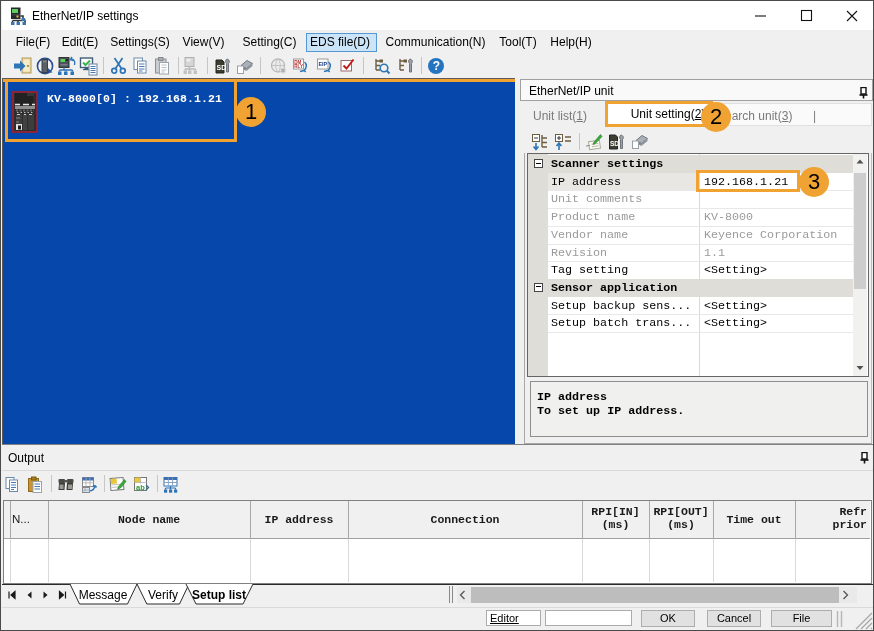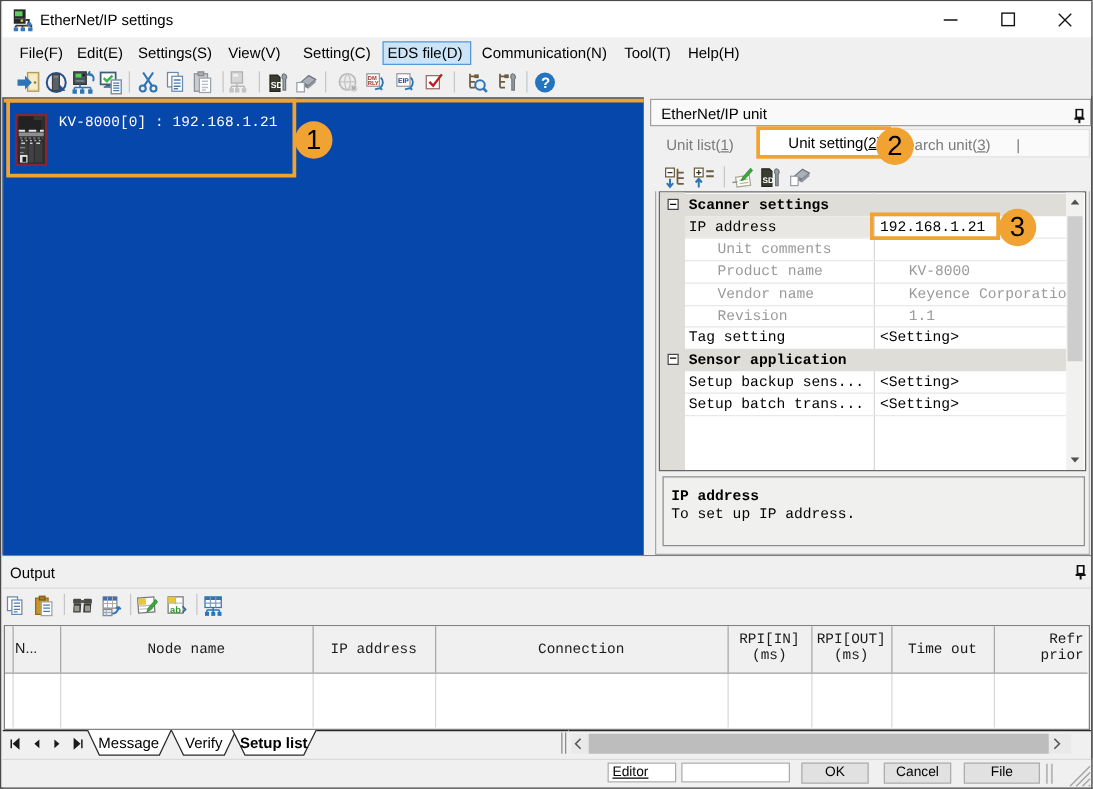--- a/index.html
+++ b/index.html
@@ -1,19 +1,19 @@
 <!DOCTYPE html>
 <html><head>
 <meta charset="utf-8">
 <style>
   html,body{margin:0;padding:0;}
   body{width:874px;height:631px;overflow:hidden;font-family:"Liberation Sans",sans-serif;}
   #win{position:absolute;left:0;top:0;width:874px;height:631px;background:#f0f0f0;border:1px solid #4a4a4a;box-sizing:border-box;}
   .abs{position:absolute;}
-  .mono{font-family:"Liberation Mono",monospace;}
+  .mono{font-family:"Liberation Mono",monospace;font-weight:bold;}
   
   #titlebar{left:1px;top:0px;width:872px;height:29px;background:#ffffff;}
   #title-text{left:30px;top:8px;font-size:12px;color:#000;}
   
   #menubar{left:1px;top:29px;width:872px;height:26px;background:#f0f0f0;}
   .mi{position:absolute;top:4px;height:17px;line-height:17px;font-size:12px;color:#000;transform:translateX(-50%);white-space:nowrap;}
   #eds-box{left:304px;top:3px;width:71px;height:19px;background:#cce4f7;border:1px solid #5598d3;box-sizing:border-box;}
   
   #toolbar{left:1px;top:54px;width:872px;height:22px;background:#f0f0f0;}
   .tsep{position:absolute;top:2px;width:1px;height:17px;background:#c6c6c6;}
@@ -28,21 +28,21 @@
   #rp-header span{position:absolute;left:8px;top:4px;font-size:12px;color:#000;}
   .tabtxt{position:absolute;top:108px;font-size:12px;color:#7a7a7a;white-space:nowrap;}
   #tab-sel{left:604px;top:100px;width:108px;height:26px;background:#ffffff;border:3px solid #f0a232;box-sizing:border-box;text-align:center;font-size:12px;color:#000000;line-height:21px;padding-left:18px;}
   
   #pgrid{left:526px;top:152px;width:342px;height:224px;background:#ffffff;border:1px solid #666666;box-sizing:border-box;}
   .prow{position:absolute;left:0;width:325px;height:17.7px;}
   .phead{background:#dfddd7;}
   .pindent{position:absolute;left:0;top:0;width:20px;height:222px;background:#dfddd7;}
   .plabel{position:absolute;left:23px;top:2px;font-size:11.7px;color:#000;white-space:nowrap;font-family:"Liberation Mono",monospace;}
   .pvalue{position:absolute;left:176px;top:2px;font-size:11.7px;color:#000;white-space:nowrap;font-family:"Liberation Mono",monospace;}
-  .gray{color:#9a9a9a;margin-left:23px;}
+  .gray{color:#9a9a9a;}
   .rowline{position:absolute;left:20px;width:305px;height:1px;background:#e8e8e8;}
   #vdivider{position:absolute;left:171px;top:0px;width:1px;height:222px;background:#d8d8d8;}
   .minusbox{position:absolute;left:6px;top:4px;width:9px;height:9px;border:1px solid #444;background:#fff;box-sizing:border-box;}
   .minusbox:after{content:"";position:absolute;left:1px;top:2.5px;width:5px;height:1px;background:#000;}
   #pscroll{position:absolute;left:325px;top:0;width:14px;height:222px;background:#f1f1f0;}
   #pthumb{position:absolute;left:1px;top:19px;width:12px;height:116px;background:#cdcdcd;}
   #rpframe{left:523px;top:152px;width:348px;height:291px;border-left:1px solid #a8a8a8;border-bottom:1px solid #a8a8a8;border-right:1px solid #bcbcbc;box-sizing:border-box;}
   
   #infobox{left:529px;top:380px;width:338px;height:56px;background:#f0f0ee;border:1px solid #8e8e8e;box-sizing:border-box;}
   

